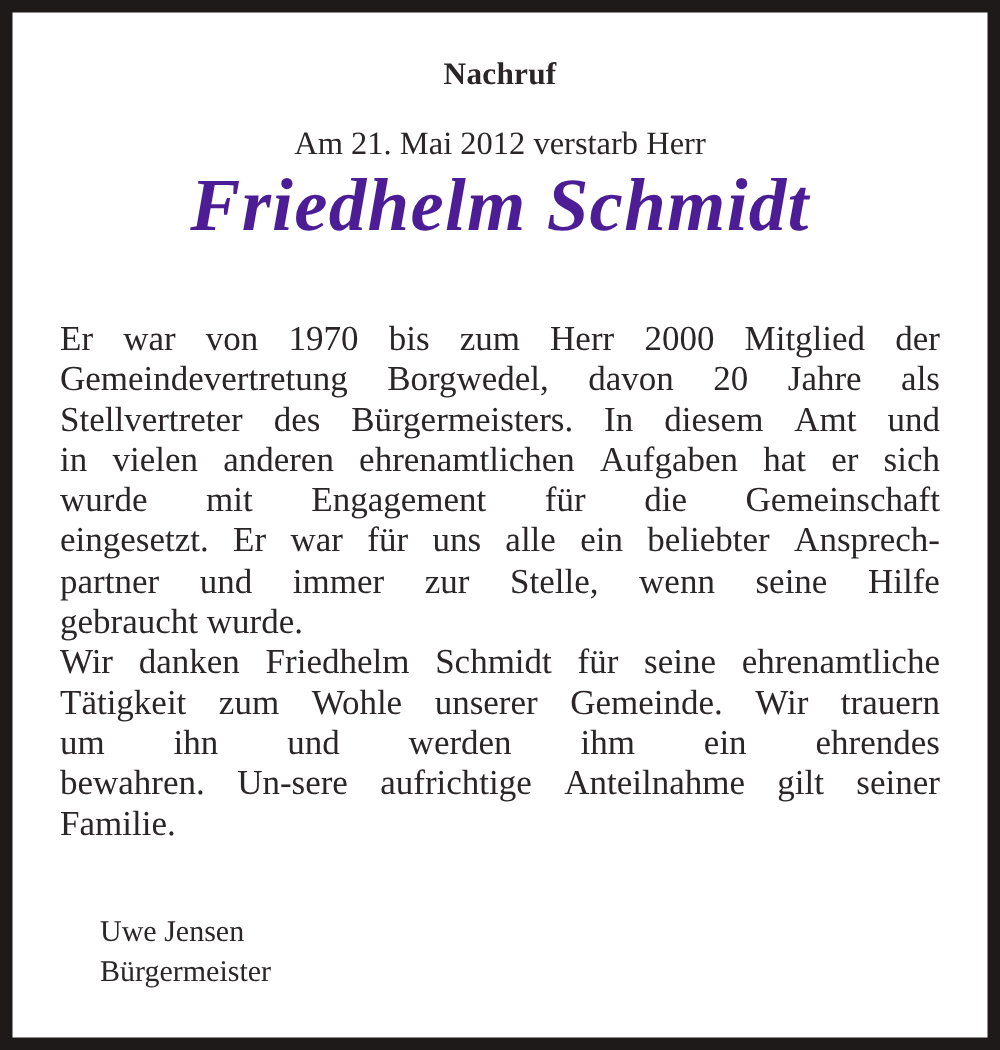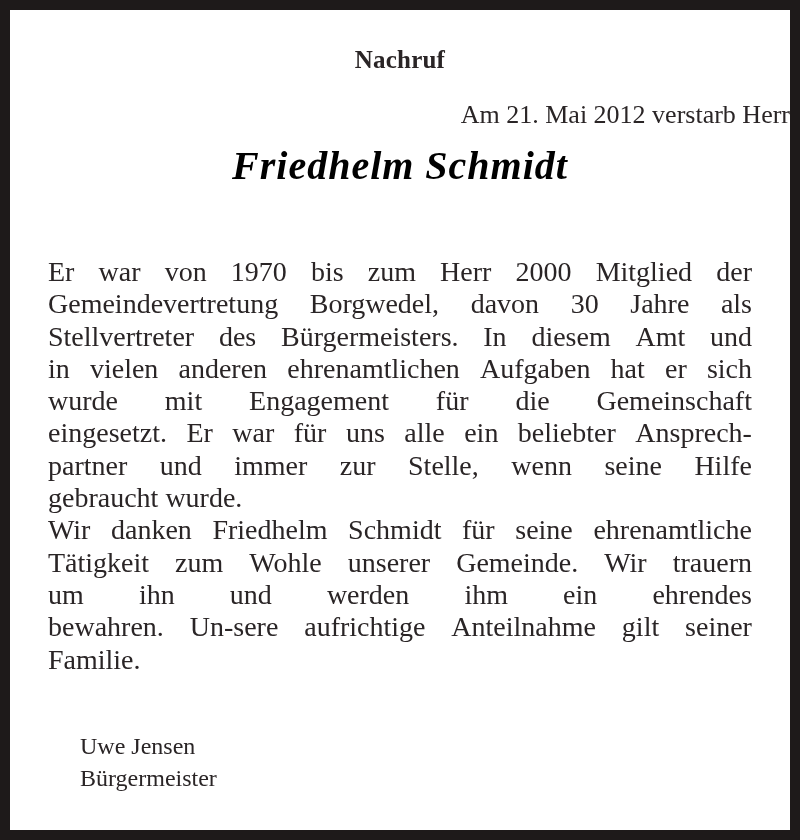--- a/index.html
+++ b/index.html
@@ -7,26 +7,26 @@
   .page {
     position: absolute; left: 10px; top: 10px; width: 780px; height: 820px;
     background: #ffffff; color: #2a2526;
     font-family: "Liberation Serif", "DejaVu Serif", serif;
   }
   .heading {
     position: absolute; top: 36px; left: 0; width: 780px; text-align: center;
     font-size: 25px; font-weight: bold; letter-spacing: 0.2px;
   }
   .subheading {
-    position: absolute; top: 90px; left: 0; width: 780px; text-align: right;
+    position: absolute; top: 90px; left: 0; width: 780px; text-align: center;
     font-size: 26px;
   }
   .name {
-    position: absolute; top: 132px; left: 0; width: 780px; text-align: center;
-    font-size: 40px; font-weight: bold; font-style: italic; color: #000000;
+    position: absolute; top: 120px; left: 0; width: 780px; text-align: center;
+    font-size: 60px; font-weight: bold; font-style: italic; color: #4c1d95;
     letter-spacing: 1px;
   }
   .body {
     position: absolute; top: 246px; left: 38px; width: 704px;
     font-size: 28px; line-height: 32.3px;
   }
   .line {
     display: block; text-align: justify; text-align-last: justify; white-space: nowrap;
     height: 32.3px;
   }
@@ -58,21 +58,21 @@
           <span>2000</span>
           <span>Mitglied</span>
           <span>der</span>
         </span>
       </div>
     <div class="line">
         <span class="line-inner">
           <span>Gemeindevertretung</span>
           <span>Borgwedel,</span>
           <span>davon</span>
-          <span>30</span>
+          <span>20</span>
           <span>Jahre</span>
           <span>als</span>
         </span>
       </div>
     <div class="line">
         <span class="line-inner">
           <span>Stellvertreter</span>
           <span>des</span>
           <span>Bürgermeisters.</span>
           <span>In</span>

